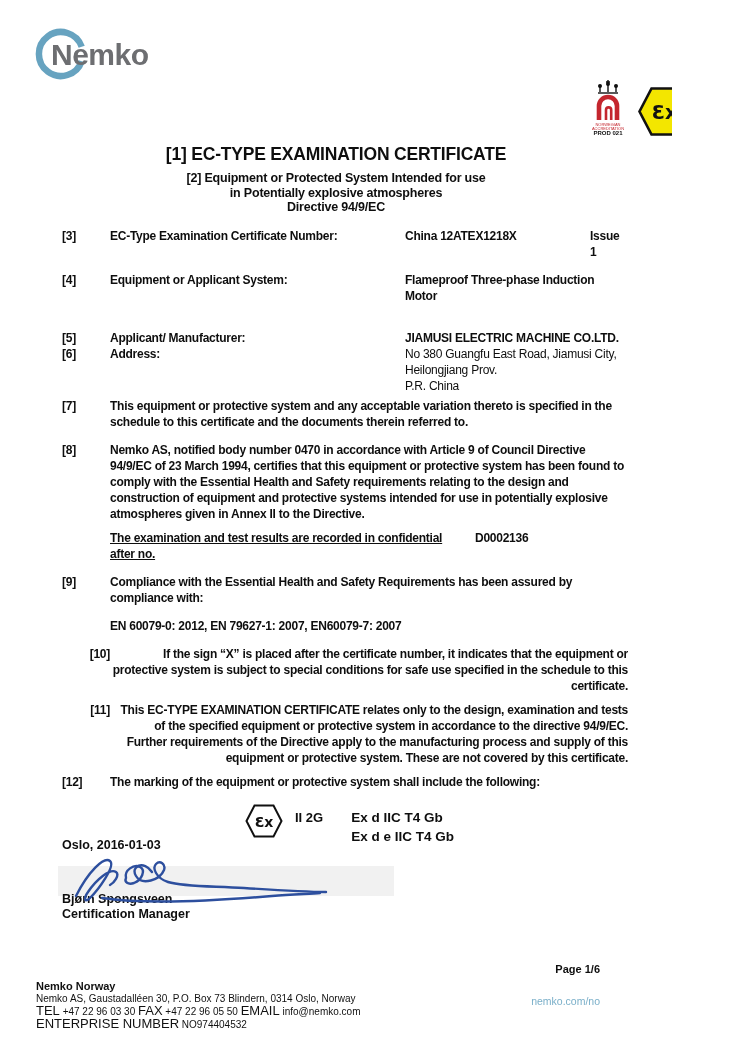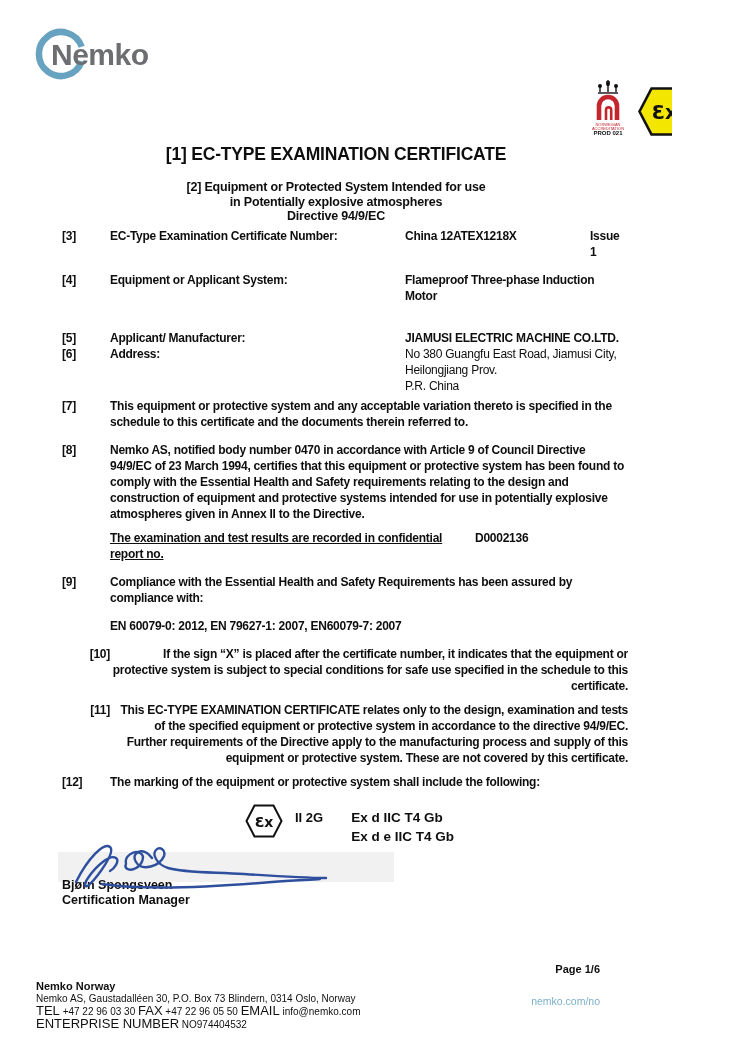--- a/index.html
+++ b/index.html
@@ -15,21 +15,21 @@
   }
 
   
   .logo { position: absolute; top: 26px; left: 34px; }
 
   
   .badges { position: absolute; top: 78px; left: 586px; display: flex; align-items: flex-end; gap: 8px; }
 
   
   .titleblock { position: absolute; top: 144px; left: 0; width: 100%; text-align: center; }
-  .title-main { font-size: 17.5px; font-weight: bold; letter-spacing: -0.2px; margin-bottom: 15px; }
+  .title-main { font-size: 17.5px; font-weight: bold; letter-spacing: -0.2px; margin-bottom: 6px; }
   .title-sub  { font-size: 12.5px; font-weight: bold; line-height: 14.5px; letter-spacing: -0.2px; }
 
   
   .main { position: absolute; top: 228px; left: 62px; width: 566px; font-size: 12px; font-weight: bold; line-height: 16px; letter-spacing: -0.25px; }
   .item { display: flex; }
   .num  { width: 48px; flex-shrink: 0; }
   .content { flex: 1; }
   .fieldrow { display: flex; }
   .flabel { width: 295px; flex-shrink: 0; }
   .certno { width: 185px; flex-shrink: 0; }
@@ -151,21 +151,21 @@
       <span class="num">[7]</span>
       <p class="content">This equipment or protective system and any acceptable variation thereto is specified in the schedule to this certificate and the documents therein referred to.</p>
     </div>
 
     <div class="item mb12">
       <span class="num">[8]</span>
       <div class="content">
         <p>Nemko AS, notified body number 0470 in accordance with Article 9 of Council Directive 94/9/EC of 23 March 1994, certifies that this equipment or protective system has been found to comply with the Essential Health and Safety requirements relating to the design and construction of equipment and protective systems intended for use in potentially explosive atmospheres given in Annex II to the Directive.</p>
         <div class="report-row">
           <div>The examination and test results are recorded in confidential</div>
-          <div>report no.</div>
+          <div>after no.</div>
           <span class="report-no">D0002136</span>
         </div>
       </div>
     </div>
 
     <div class="item mb12">
       <span class="num">[9]</span>
       <div class="content">
         <p>Compliance with the Essential Health and Safety Requirements has been assured by compliance with:</p>
         <p class="standards">EN 60079-0: 2012, EN 79627-1: 2007, EN60079-7: 2007</p>
@@ -198,20 +198,21 @@
       <span class="marking-group">II 2G</span>
       <div class="marking-codes">
         <div>Ex d IIC T4 Gb</div>
         <div>Ex d e IIC T4 Gb</div>
       </div>
     </div>
 
   </div>
 
   <div class="sigblock">
+    <div class="date">Oslo, 2016-01-03</div>
     <div class="sigwrap">
       <div class="scanbg"></div>
       <svg class="signature-svg" width="310" height="62" viewBox="0 0 310 62">
         <g fill="none" stroke="#2d4f9e" stroke-width="2.4" stroke-linecap="round" stroke-linejoin="round">
           <path d="M16,48 C28,24 44,8 50,13 C56,18 38,42 30,50 C25,55 23,51 28,44 C36,32 50,20 56,24 C60,27 54,35 50,37"></path>
           <path d="M66,30 C64,22 74,16 80,19 C86,22 82,32 74,35 C68,37 64,34 66,30"></path>
           <path d="M92,24 C84,12 70,18 76,28 C82,38 100,32 104,22 C106,16 100,12 96,16 C92,20 96,30 108,34 C124,39 154,38 184,40 C214,42 244,44 266,44"></path>
           <path d="M42,50 C82,56 142,54 212,48 C232,46 250,46 260,45"></path>
         </g>
       </svg>

